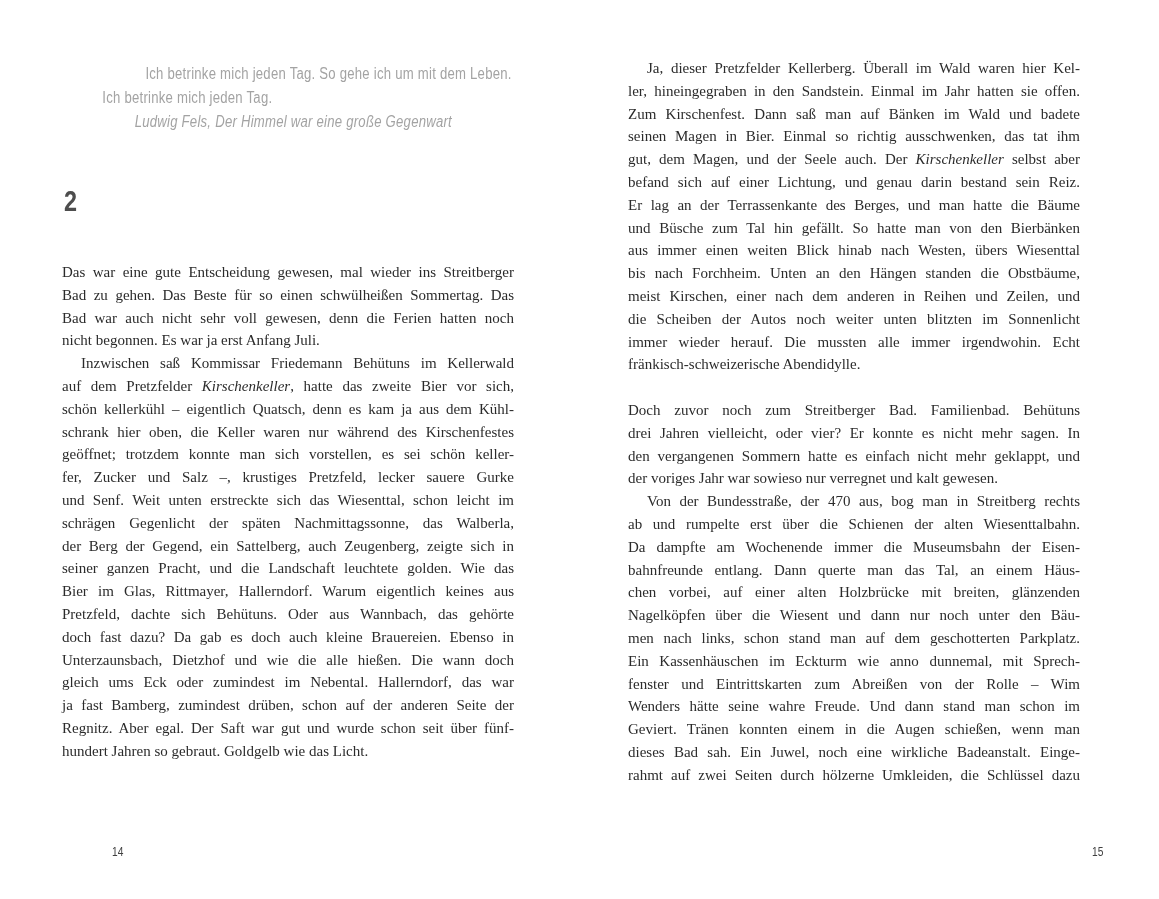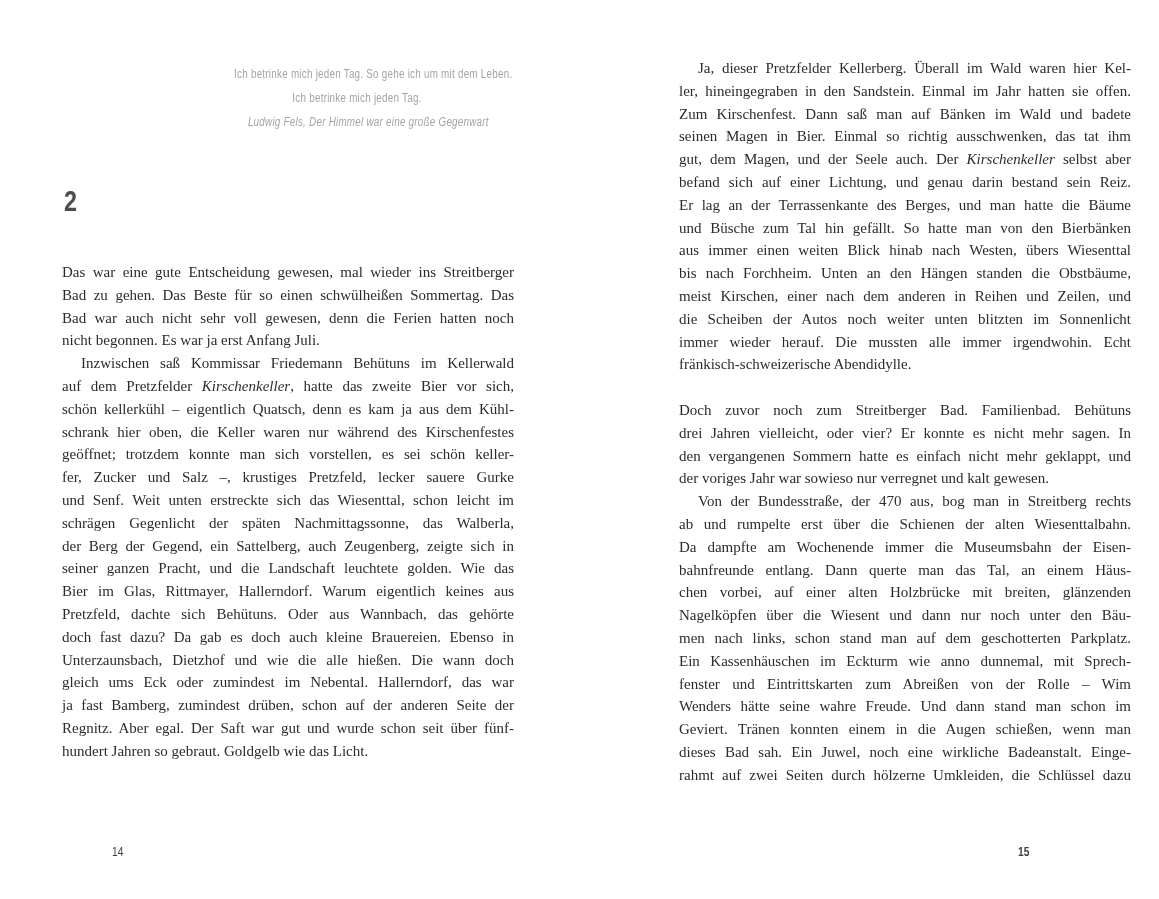--- a/index.html
+++ b/index.html
@@ -9,24 +9,24 @@
     height: 899px;
     background: #ffffff;
     overflow: hidden;
     font-family: "Liberation Serif", serif;
   }
   
   .epigraph {
     position: absolute;
     top: 62px;
     right: 647px;
-    text-align: center;
+    text-align: left;
     color: #a3a3a3;
     font-family: "Liberation Sans", sans-serif;
-    font-size: 12px;
+    font-size: 16px;
     line-height: 24px;
     white-space: nowrap;
   }
   .epigraph .eline span {
     display: inline-block;
     transform: scaleX(0.82);
     transform-origin: 100% 50%;
     letter-spacing: 0.3px;
   }
   .epigraph .eline.it span { font-style: italic; }
@@ -48,21 +48,21 @@
   }
   
   .body-col {
     position: absolute;
     width: 452px;
     color: #2b2b2b;
     font-size: 15px;
     line-height: 22.8px;
   }
   .left-col  { left: 62px;  top: 261px; }
-  .right-col { left: 679px; top: 57px; }
+  .right-col { left: 628px; top: 57px; }
   .bline {
     white-space: nowrap;
     text-align: left;
   }
   .bline.just {
     text-align: justify;
     text-align-last: justify;
   }
   .bline.ind { text-indent: 19px; }
   .gap { height: 22.8px; }
@@ -75,21 +75,21 @@
     color: #404040;
     font-family: "Liberation Sans", sans-serif;
     font-size: 12px;
   }
   .pagenum span {
     display: inline-block;
     transform: scaleX(0.85);
     transform-origin: 50% 50%;
   }
   .pagenum-left  { left: 100px; }
-  .pagenum-right { left: 1006px; font-weight: bold; }
+  .pagenum-right { left: 1080px; }
 </style>
 </head>
 <body>
 
 <div class="spread">
 
   <div>
     <div class="epigraph">
         <div class="eline"><span>Ich betrinke mich jeden Tag. So gehe ich um mit dem Leben.</span></div>
         <div class="eline"><span>Ich betrinke mich jeden Tag.</span></div>

